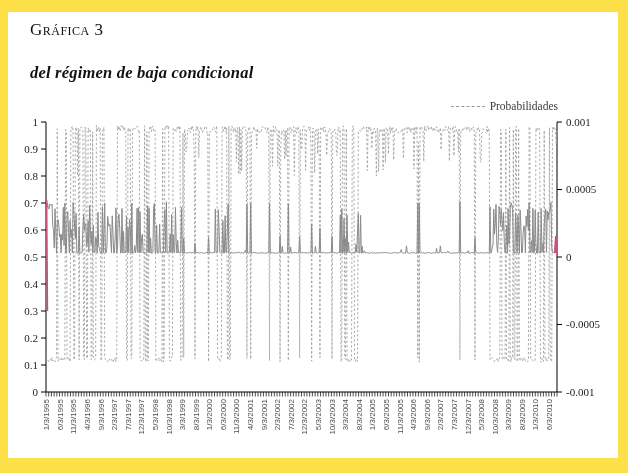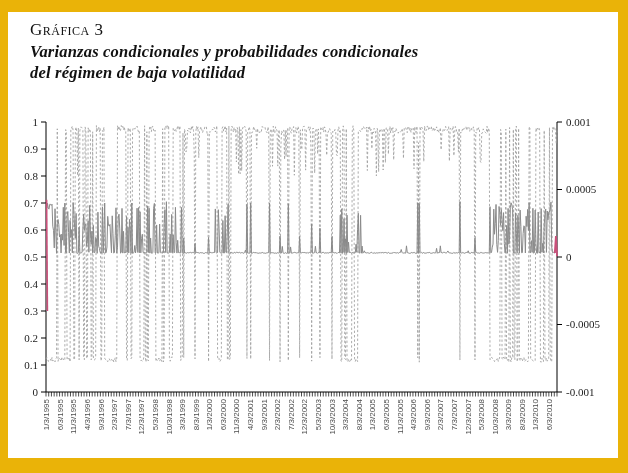--- a/index.html
+++ b/index.html
@@ -14,29 +14,32 @@
   .legend-item{display:flex;align-items:center;white-space:nowrap;}
   .legend-label{font-size:11.5px;color:#3c3c3c;}
   .sample{display:inline-block;width:34px;height:0;margin-right:5px;}
   .sample.dashed{border-top:1.6px dashed #9a9a9a;}
   .sample.solid{width:30px;margin-right:3px;border-top:1.6px solid #8a8a8a;}
   svg.chart{position:absolute;left:0;top:0;}
 </style>
 </head>
 <body>
 
-<div class="page" style="background: #eab308;">
+<div class="page" style="background: #fde047;">
   <div class="panel" style="background: rgb(255, 255, 255);"></div>
 
   <div class="panel" style="background:none;">
     <div class="figure-label">Gráfica 3</div>
-    <div class="figure-subtitle sub1">Varianzas condicionales y probabilidades condicionales</div>
-    <div class="figure-subtitle sub2">del régimen de baja volatilidad</div>
+    <div class="figure-subtitle sub2">del régimen de baja condicional</div>
 
     <div class="legend">
+      <span class="legend-item">
+        <span class="sample dashed"></span>
+        <span class="legend-label">Probabilidades</span>
+      </span>
     </div>
   </div>
 
   <svg class="chart" id="chart" width="628" height="473" viewBox="0 0 628 473">
       <g>
         <line x1="46" y1="122" x2="46" y2="392" stroke="#000000" stroke-width="1"></line>
         <line x1="557" y1="122" x2="557" y2="392" stroke="#000000" stroke-width="1"></line>
         <line x1="46" y1="392" x2="557" y2="392" stroke="#000000" stroke-width="1"></line>
       </g>
       <g>

